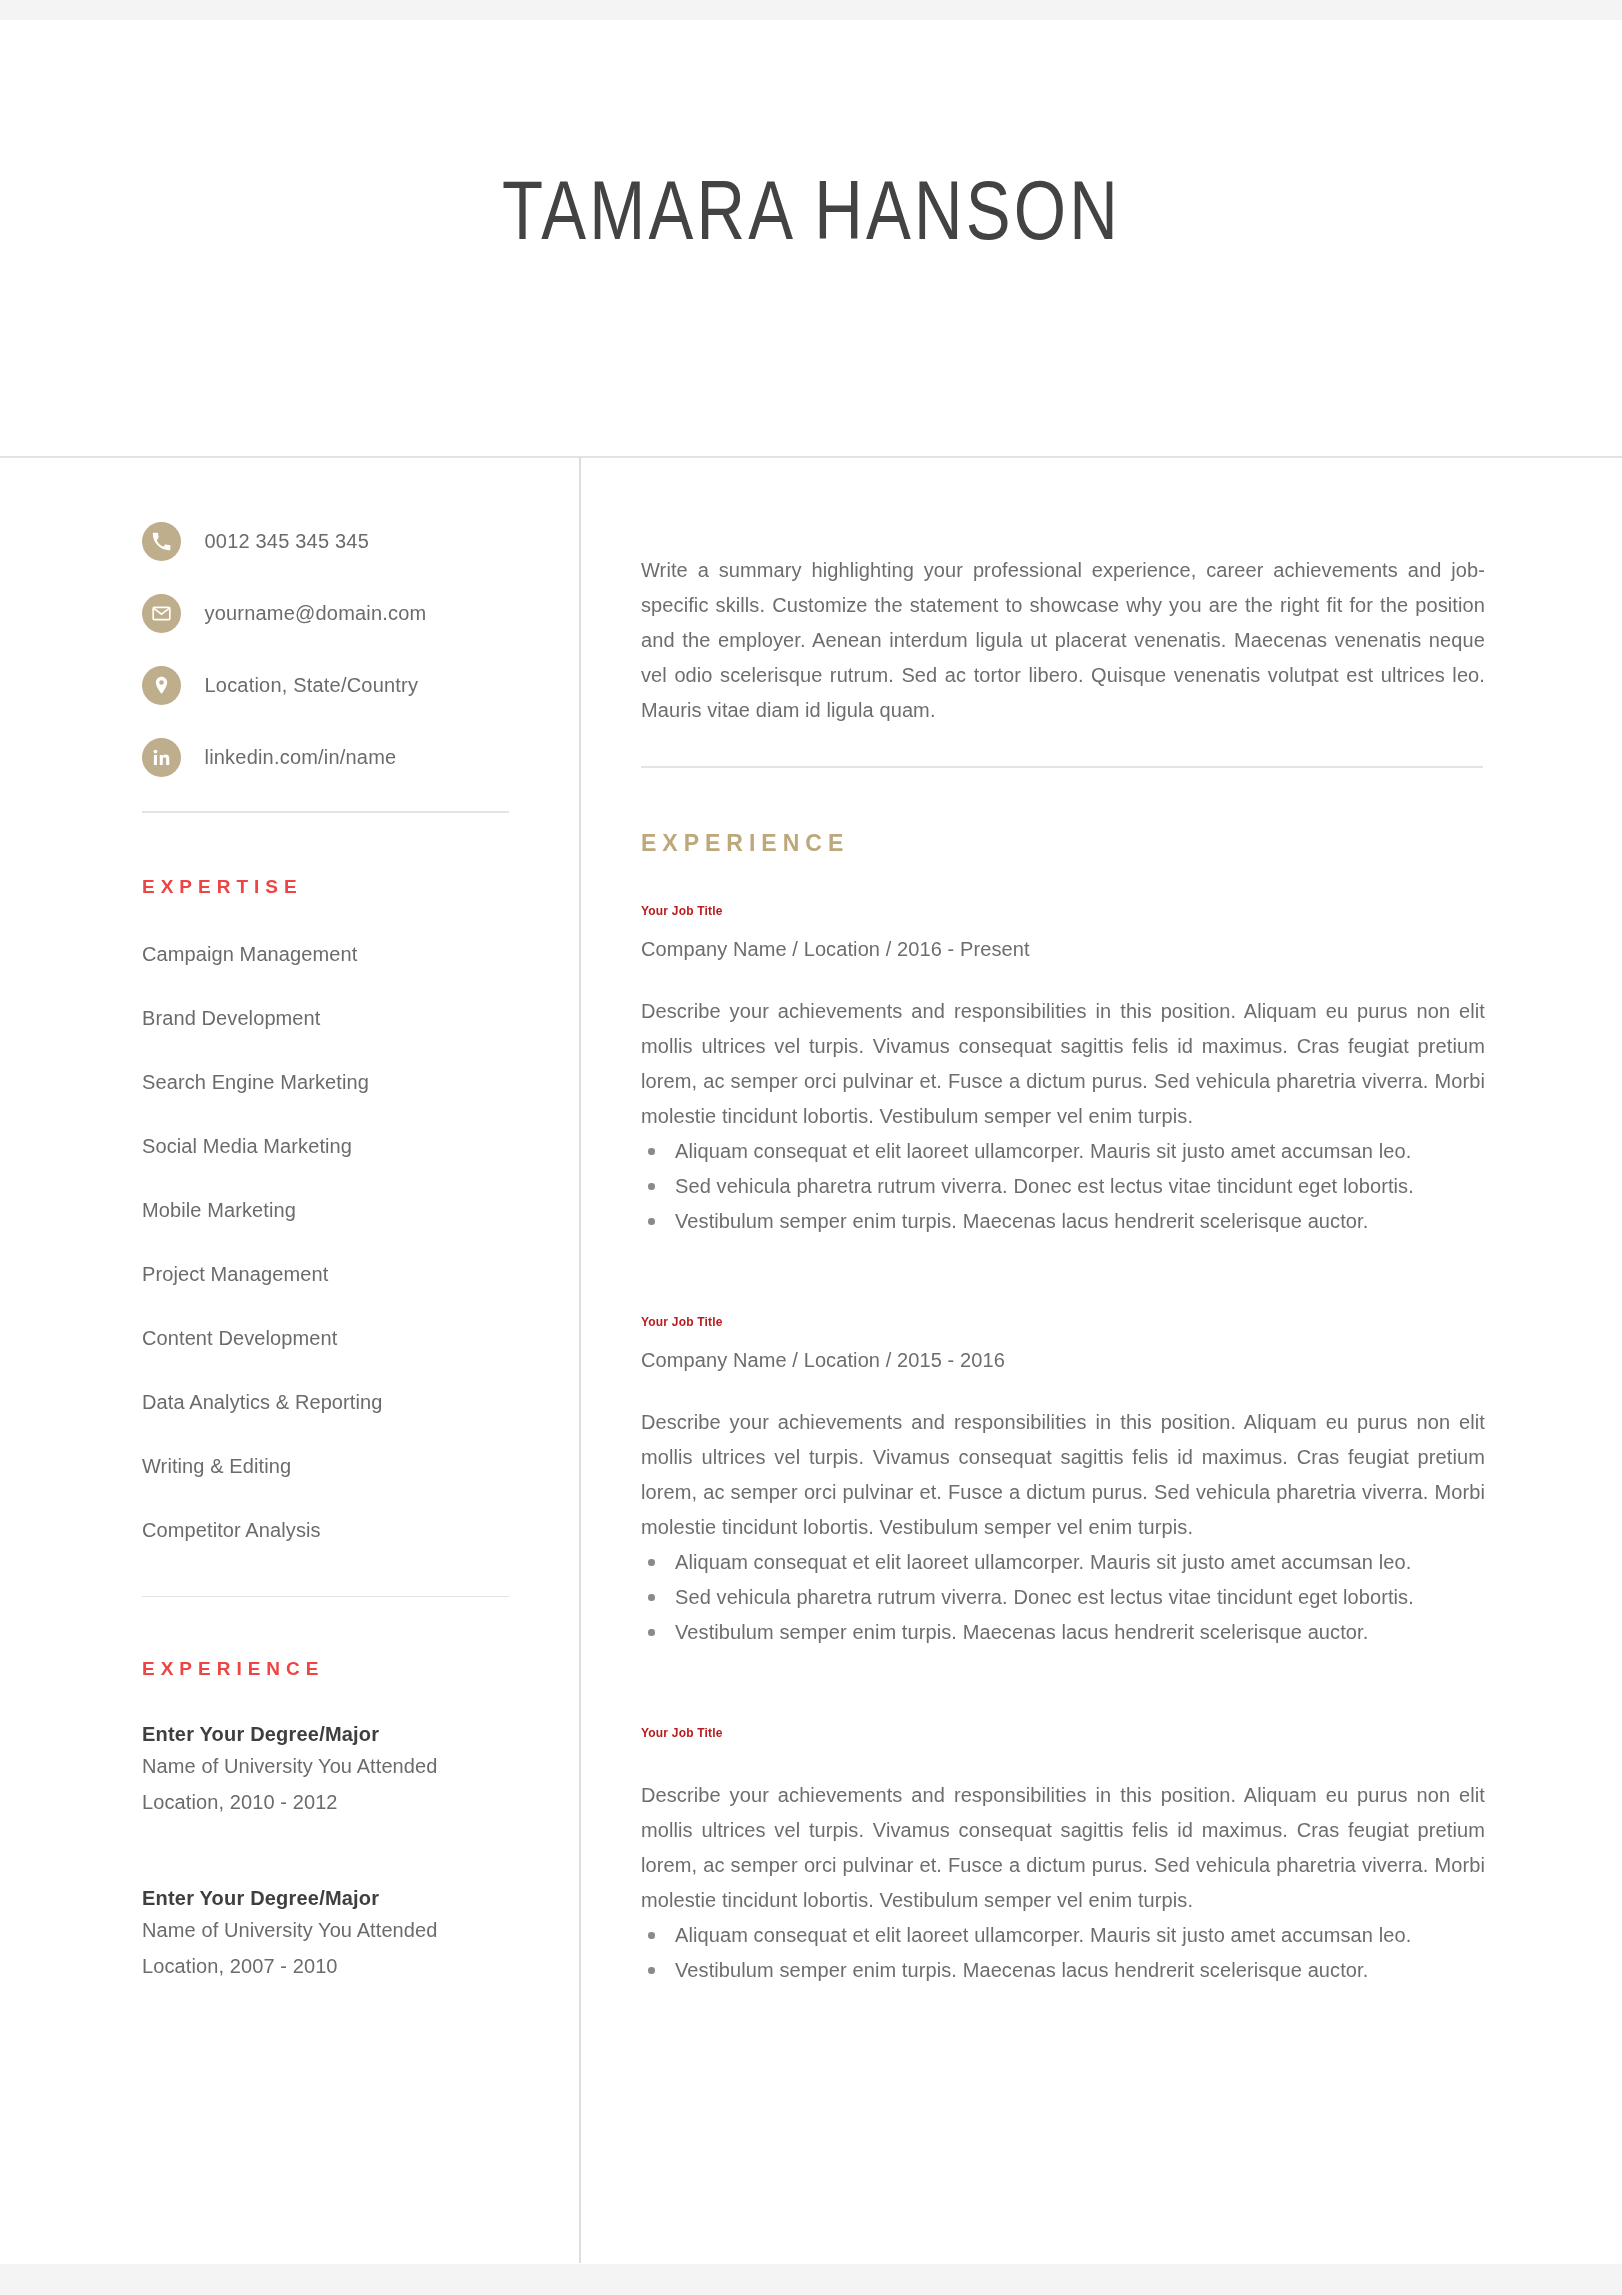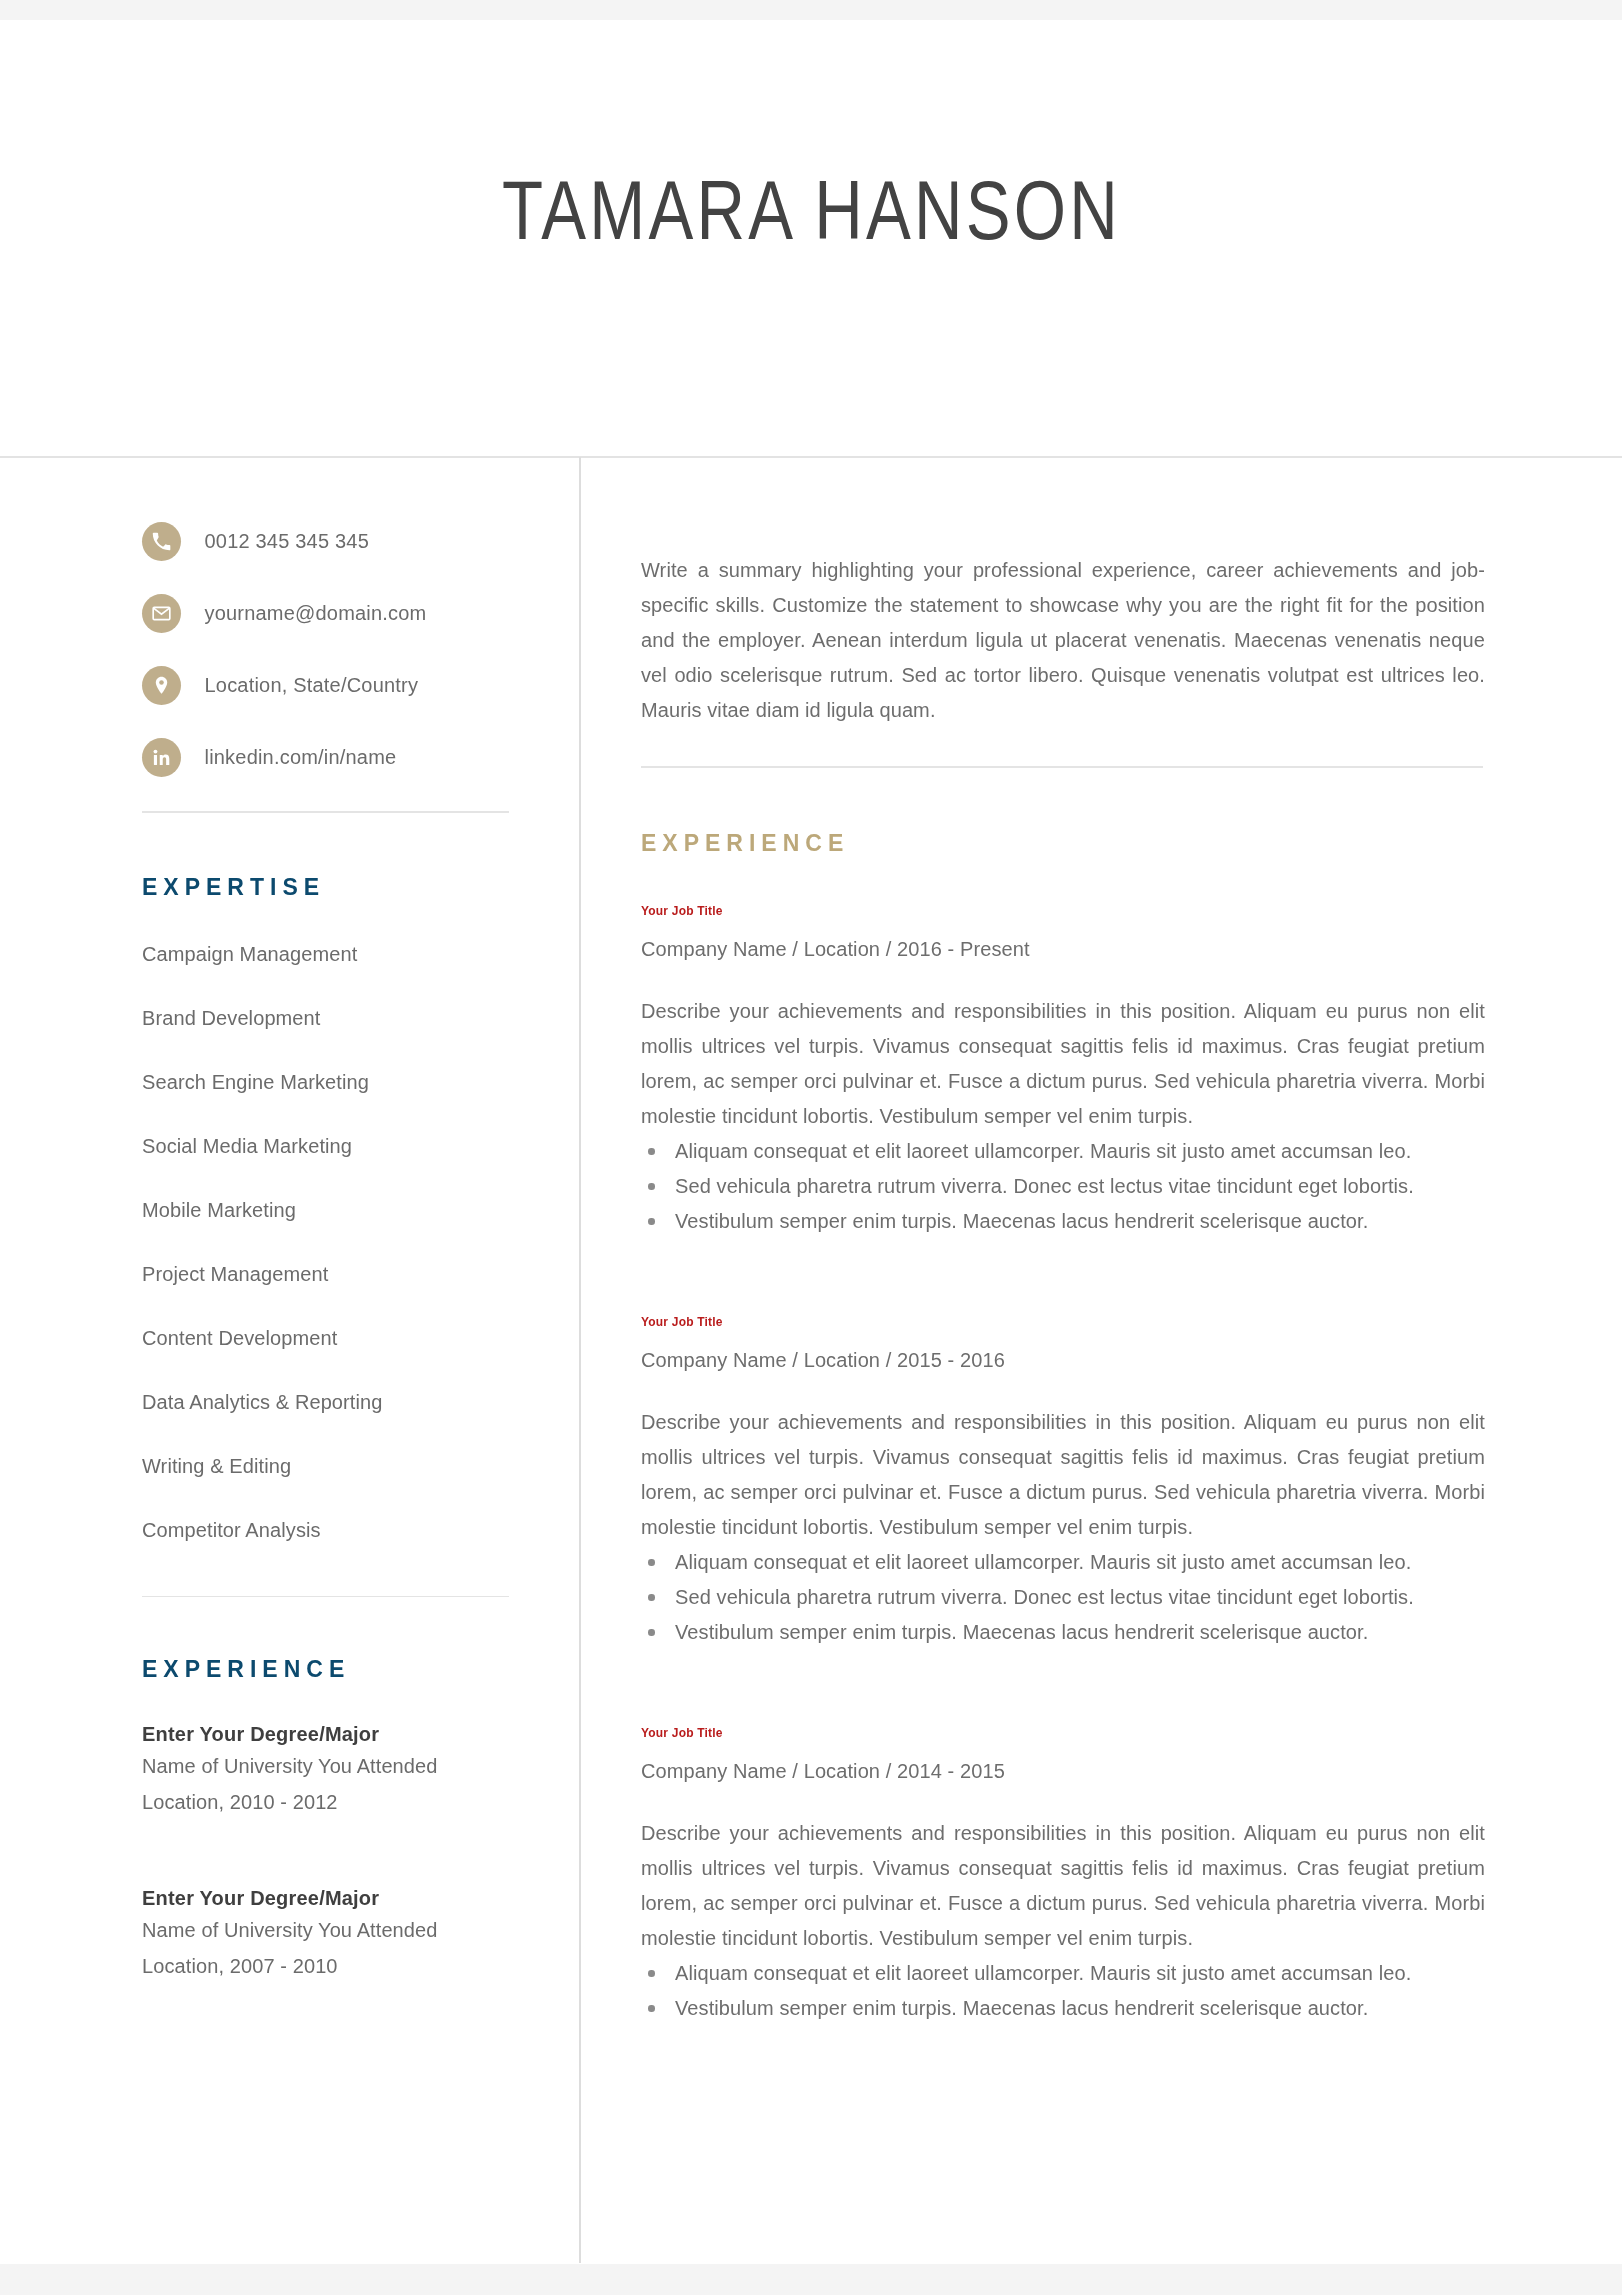--- a/index.html
+++ b/index.html
@@ -99,25 +99,25 @@
     white-space:nowrap;
   }
 
   .side-rule {
     width:367px;
     height:1.6px;
     background:#e4e4e4;
   }
 
   .side-heading {
-    font-size:23px;
+    font-size:19px;
     line-height:26px;
     font-weight:700;
     letter-spacing:6px;
-    color:#0c4a6e;
+    color:#ef4444;
   }
 
   .skill {
     font-size:20px;
     line-height:24px;
     color:#6b6b6b;
     letter-spacing:0.1px;
   }
 
   .edu-degree {
@@ -317,21 +317,20 @@
         <div class="body-text" style="margin-top:33px;">Describe your achievements and responsibilities in this position. Aliquam eu purus non elit mollis ultrices vel turpis. Vivamus consequat sagittis felis id maximus. Cras feugiat pretium lorem, ac semper orci pulvinar et. Fusce a dictum purus. Sed vehicula pharetria viverra. Morbi molestie tincidunt lobortis. Vestibulum semper vel enim turpis.</div>
         <ul class="bullets">
           <li>Aliquam consequat et elit laoreet ullamcorper. Mauris sit justo amet accumsan leo.</li>
           <li>Sed vehicula pharetra rutrum viverra. Donec est lectus vitae tincidunt eget lobortis.</li>
           <li>Vestibulum semper enim turpis. Maecenas lacus hendrerit scelerisque auctor.</li>
         </ul>
       </div>
 
       <div style="margin-top:71px;">
         <div class="job-title">Your Job Title</div>
-        <div class="job-meta" style="margin-top:14px;">Company Name / Location / 2014 - 2015</div>
         <div class="body-text" style="margin-top:33px;">Describe your achievements and responsibilities in this position. Aliquam eu purus non elit mollis ultrices vel turpis. Vivamus consequat sagittis felis id maximus. Cras feugiat pretium lorem, ac semper orci pulvinar et. Fusce a dictum purus. Sed vehicula pharetria viverra. Morbi molestie tincidunt lobortis. Vestibulum semper vel enim turpis.</div>
         <ul class="bullets">
           <li>Aliquam consequat et elit laoreet ullamcorper. Mauris sit justo amet accumsan leo.</li>
           <li>Vestibulum semper enim turpis. Maecenas lacus hendrerit scelerisque auctor.</li>
         </ul>
       </div>
 
     </div>
 
   </div>

